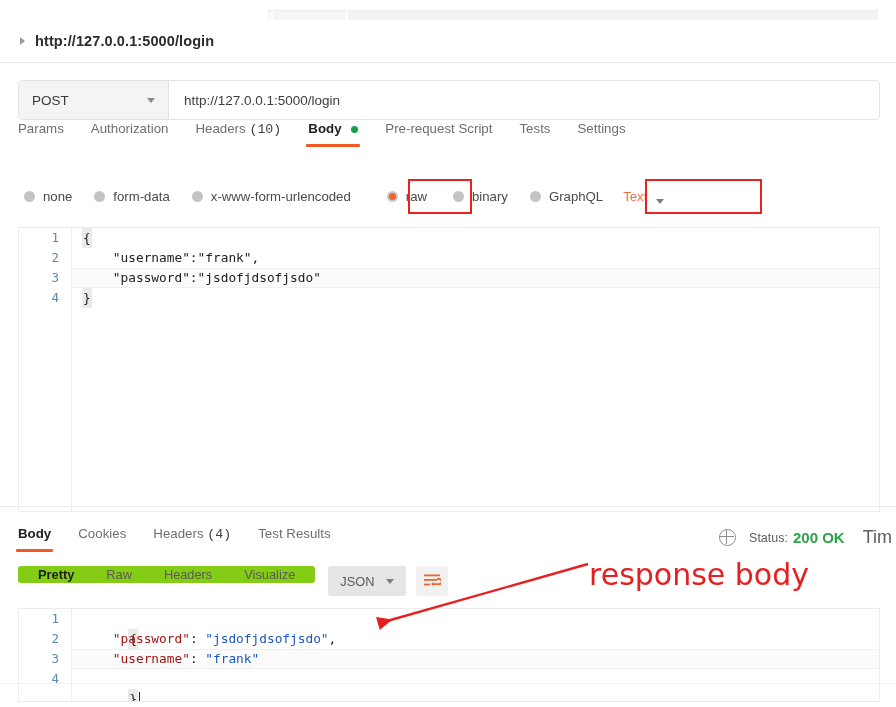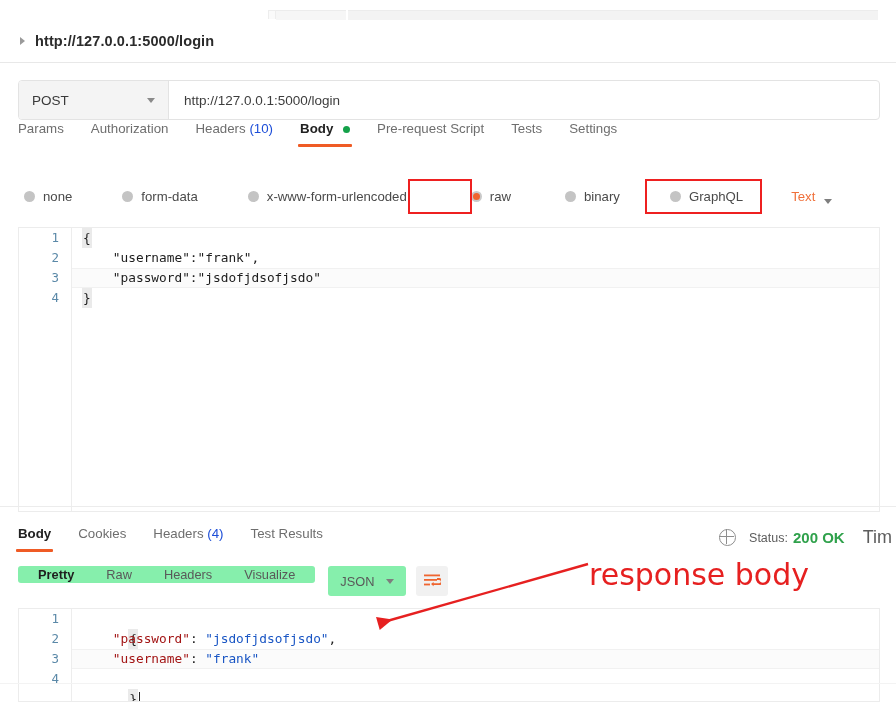--- a/index.html
+++ b/index.html
@@ -40,25 +40,25 @@
   .method-label{font-size:13.5px;color:#3a3a3a;}
   .caret-down{width:0;height:0;border-top:5px solid #8a8a8a;border-left:4px solid transparent;border-right:4px solid transparent;}
   .url-box{flex:1;display:flex;align-items:center;padding-left:15px;}
   .url-text{font-size:13.5px;color:#3d3d3d;}
 
   
   .req-tabs{position:absolute;left:18px;top:119px;width:860px;height:34px;display:flex;align-items:flex-start;}
   .rtab{position:relative;font-size:13.3px;color:#6e6e6e;padding:2px 0 11px 0;margin-right:27px;cursor:pointer;white-space:nowrap;}
   .rtab.active{color:#212121;font-weight:bold;}
   .rtab.active:after{content:"";position:absolute;left:-2px;right:-2px;bottom:0;height:3px;background:#ef5b25;border-radius:1px;}
-  .hdr-count{color:#1d4ed8;}
+  .hdr-count{color:#404040;font-family:Liberation Mono, monospace;}
   .green-dot{display:inline-block;width:7px;height:7px;border-radius:50%;background:#14a14a;margin-left:6px;vertical-align:middle;}
 
   
-  .body-types{position:absolute;left:24px;top:181px;height:30px;display:flex;align-items:center;gap:28px;}
+  .body-types{position:absolute;left:24px;top:181px;height:30px;display:flex;align-items:center;}
   .radio-item{display:flex;align-items:center;margin-right:22px;cursor:pointer;white-space:nowrap;}
   .radio-dot{width:11px;height:11px;border-radius:50%;background:#c4c4c4;margin-right:8px;flex:none;
      box-shadow:inset 0 0 0 0 #fff;}
   .radio-dot.sel{background:#ffffff;border:3px solid #c9c9c9;width:5px;height:5px;position:relative;}
   .radio-dot.sel:after{content:"";position:absolute;left:-1px;top:-1px;width:7px;height:7px;border-radius:50%;background:#ef6530;}
   .radio-label{font-size:13.2px;color:#4a4a4a;}
   .type-select{display:flex;align-items:flex-end;margin-left:6px;cursor:pointer;}
   .type-select .lbl{font-size:13.2px;color:#f0703a;margin-right:9px;}
   .caret-down.small{border-top:5px solid #7e7e7e;}
 
@@ -90,24 +90,24 @@
   .res-status{position:absolute;right:4px;top:527px;display:flex;align-items:center;white-space:nowrap;}
   .globe{width:15px;height:15px;border:1.4px solid #8e8e8e;border-radius:50%;position:relative;margin-right:13px;}
   .globe:before{content:"";position:absolute;left:6px;top:-1.4px;width:1.4px;height:15px;background:#8e8e8e;}
   .globe:after{content:"";position:absolute;left:-1.4px;top:6px;width:15px;height:1.4px;background:#8e8e8e;}
   .status-label{font-size:12.5px;color:#5d5d5d;margin-right:5px;}
   .status-value{font-size:15px;color:#2fa14b;font-weight:bold;margin-right:18px;}
   .time-label{font-size:18px;color:#5d5d5d;}
 
   
   .res-toolbar{position:absolute;left:18px;top:566px;height:30px;display:flex;align-items:stretch;}
-  .seg{background:#86efac;border-radius:3px;display:flex;align-items:center;height:17px;padding:0 4px;}
+  .seg{background:#84cc16;border-radius:3px;display:flex;align-items:center;height:17px;padding:0 4px;}
   .seg .si{font-size:12.8px;color:#595959;padding:0 16px;cursor:pointer;white-space:nowrap;}
   .seg .si.active{color:#1e1e1e;font-weight:bold;}
-  .lang-sel{background:#86efac;border-radius:3px;display:flex;align-items:center;height:30px;padding:0 12px;margin-left:13px;cursor:pointer;}
+  .lang-sel{background:#e5e5e5;border-radius:3px;display:flex;align-items:center;height:30px;padding:0 12px;margin-left:13px;cursor:pointer;}
   .lang-sel .lbl{font-size:12.8px;color:#595959;margin-right:12px;}
   .wrap-btn{background:#f1f1f1;border-radius:3px;width:32px;height:30px;margin-left:10px;
      display:flex;align-items:center;justify-content:center;cursor:pointer;}
 
   
   #anno-svg{position:absolute;left:360px;top:548px;width:300px;height:90px;pointer-events:none;}
   #anno-label{position:absolute;left:589px;top:557px;font-size:30px;color:#e62020;white-space:nowrap;
      font-family:"DejaVu Sans", sans-serif;}
 
   

